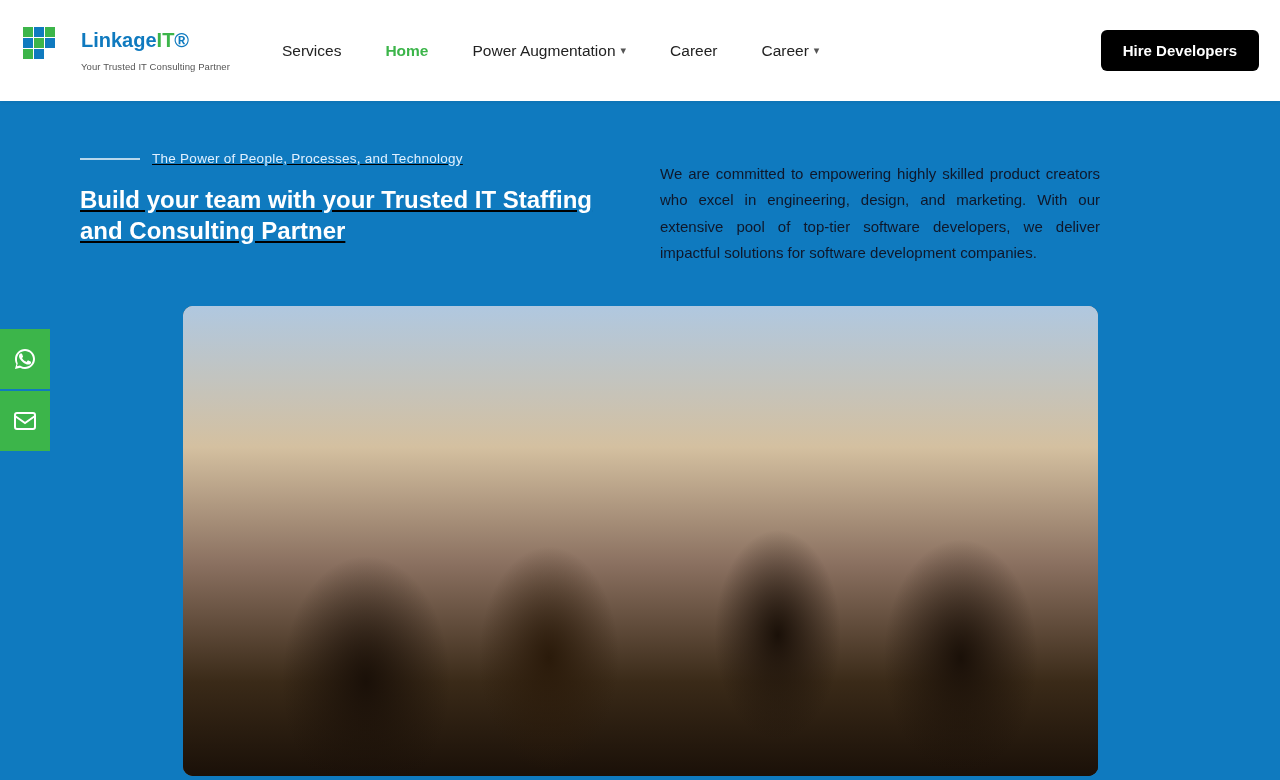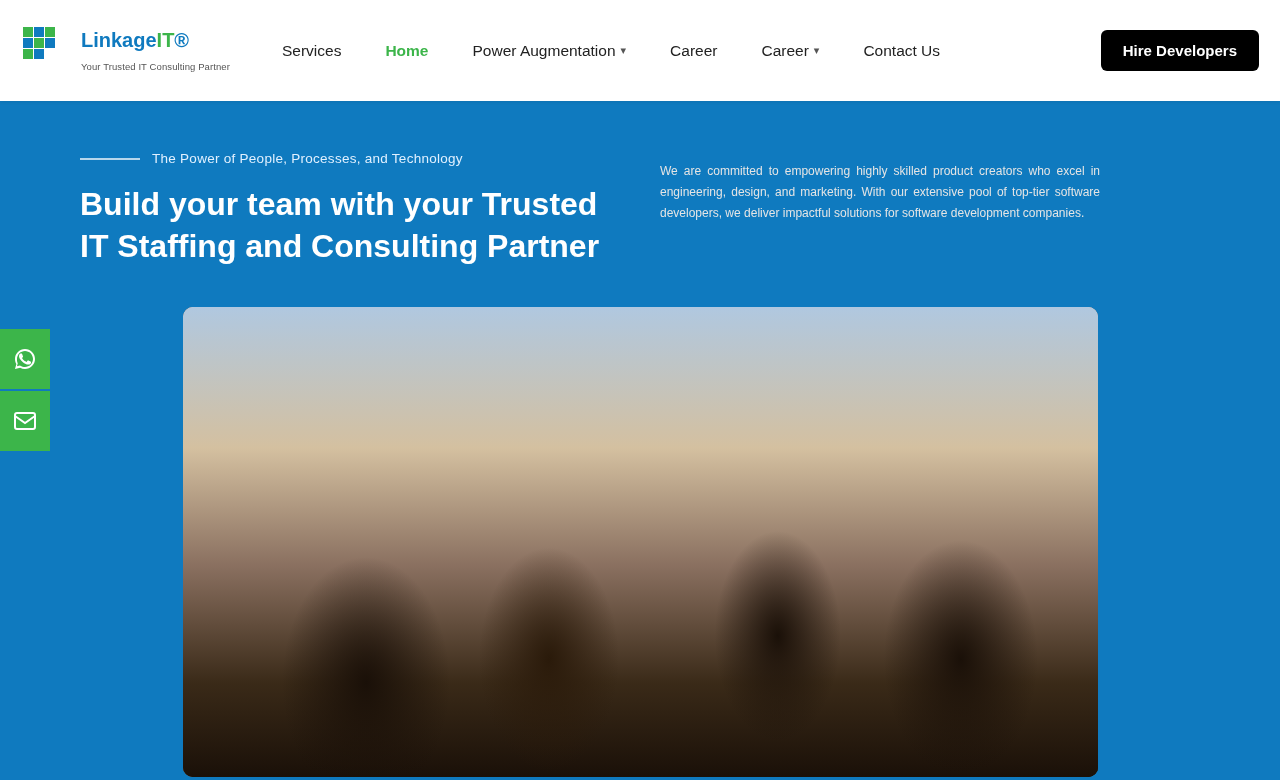--- a/index.html
+++ b/index.html
@@ -104,20 +104,21 @@
       position: relative;
     }
     .hero-top {
       display: flex;
       gap: 60px;
       margin-bottom: 40px;
     }
     .hero-left {
       flex: 1;
       max-width: 520px;
+      text-decoration: underline;
     }
     .hero-right {
       flex: 1;
       max-width: 440px;
       padding-top: 10px;
     }
     .hero-tagline-row {
       display: flex;
       align-items: center;
       gap: 12px;
@@ -128,28 +129,28 @@
       height: 2px;
       background: #fff;
       opacity: 0.7;
     }
     .hero-tagline {
       font-size: 13.5px;
       color: #e0f0ff;
       letter-spacing: 0.02em;
     }
     .hero-heading {
-      font-size: 32px;
+      font-size: 24px;
       font-weight: 700;
       color: #fff;
       line-height: 1.3;
     }
     .hero-desc {
-      font-size: 12px;
-      color: #e5e5e5;
+      font-size: 15px;
+      color: #0f172a;
       line-height: 1.75;
       text-align: justify;
     }
 
     
     .hero-image-container {
       width: 915px;
       height: 470px;
       margin: 0 auto;
       border-radius: 10px;
@@ -259,23 +260,20 @@
       <span>Power Augmentation</span>
       <span class="chevron">▾</span>
     </a>
     <a class="nav-item">
       <span>Career</span>
     </a>
     <a class="nav-item">
       <span>Career</span>
       <span class="chevron">▾</span>
     </a>
-    <a class="nav-item">
-      <span>Contact Us</span>
-    </a>
   </div>
 
   <button class="nav-cta">Hire Developers</button>
 </nav>
 
 <section class="hero">
   <div class="hero-top">
     <div class="hero-left">
       <div class="hero-tagline-row">
         <div class="tagline-line"></div>

